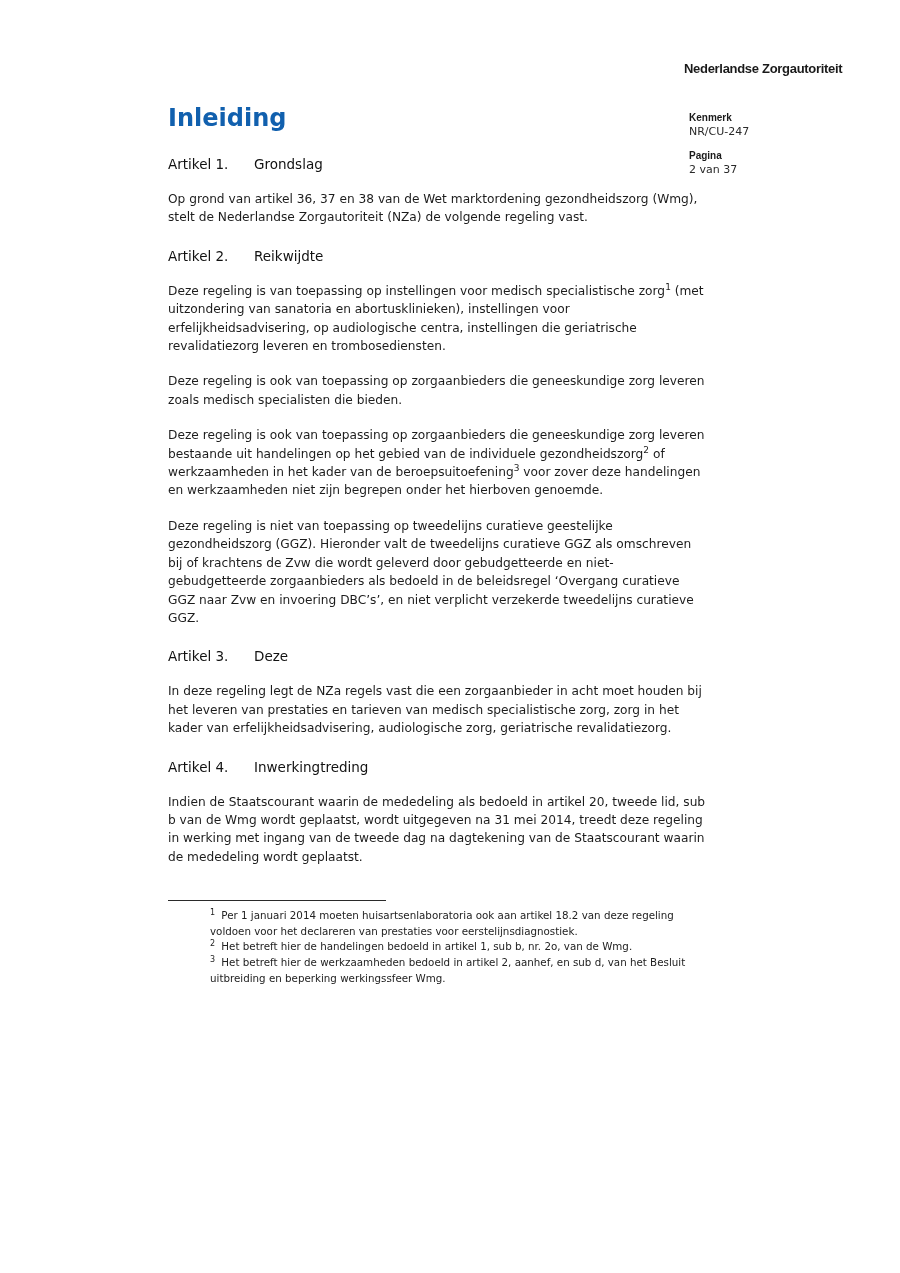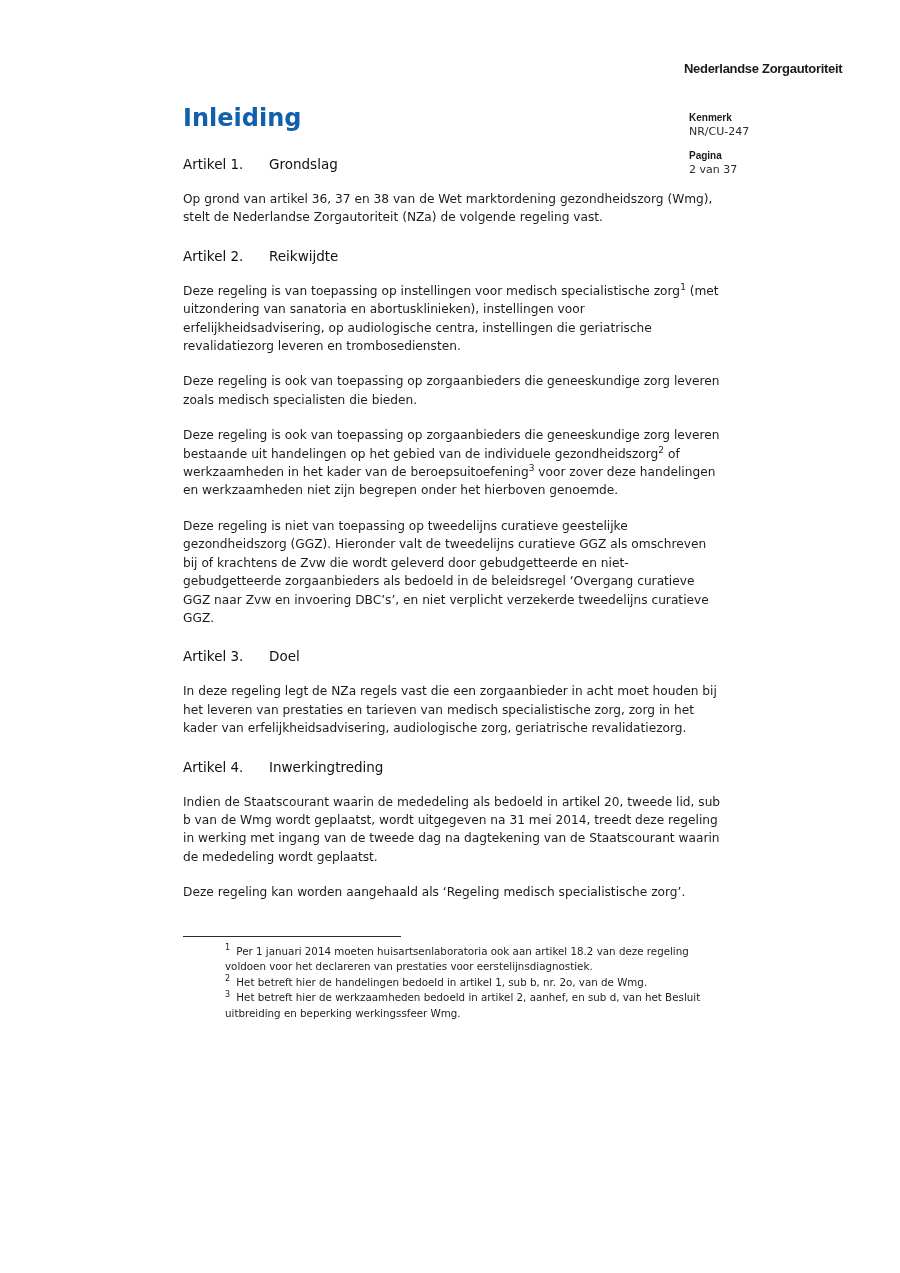--- a/index.html
+++ b/index.html
@@ -47,21 +47,21 @@
     margin-bottom: 2px;
   }
   .meta-value {
     font-size: 11px;
     color: #2a2a2a;
     margin-bottom: 12px;
   }
   
   .content {
     position: absolute;
-    left: 183px;
+    left: 168px;
     top: 104px;
     width: 540px;
   }
   .doc-title {
     font-size: 24px;
     font-weight: bold;
     color: var(--accent, #1160ae);
     margin: 0 0 24px 0;
     line-height: 28px;
   }
@@ -133,31 +133,30 @@
       <span class="art-num">Artikel 2.</span><span class="art-title">Reikwijdte</span>
     </h2>
   <p class="body-par">Deze regeling is van toepassing op instellingen voor medisch specialistische zorg<sup>1</sup> (met uitzondering van sanatoria en abortusklinieken), instellingen voor erfelijkheidsadvisering, op audiologische centra, instellingen die geriatrische revalidatiezorg leveren en trombosediensten.</p>
           <p class="body-par">Deze regeling is ook van toepassing op zorgaanbieders die geneeskundige zorg leveren zoals medisch specialisten die bieden.</p>
           <p class="body-par">Deze regeling is ook van toepassing op zorgaanbieders die geneeskundige zorg leveren bestaande uit handelingen op het gebied van de individuele gezondheidszorg<sup>2</sup> of werkzaamheden in het kader van de beroepsuitoefening<sup>3</sup> voor zover deze handelingen en werkzaamheden niet zijn begrepen onder het hierboven genoemde.</p>
           <p class="body-par">Deze regeling is niet van toepassing op tweedelijns curatieve geestelijke gezondheidszorg (GGZ). Hieronder valt de tweedelijns curatieve GGZ als omschreven bij of krachtens de Zvw die wordt geleverd door gebudgetteerde en niet-gebudgetteerde zorgaanbieders als bedoeld in de beleidsregel ‘Overgang curatieve GGZ naar Zvw en invoering DBC’s’, en niet verplicht verzekerde tweedelijns curatieve GGZ.</p>
         </section>
 
   <section class="article">
     <h2 class="art-heading">
-      <span class="art-num">Artikel 3.</span><span class="art-title">Doel</span>
+      <span class="art-num">Artikel 3.</span><span class="art-title">Deze</span>
     </h2>
   <p class="body-par">In deze regeling legt de NZa regels vast die een zorgaanbieder in acht moet houden bij het leveren van prestaties en tarieven van medisch specialistische zorg, zorg in het kader van erfelijkheidsadvisering, audiologische zorg, geriatrische revalidatiezorg.</p>
         </section>
 
   <section class="article">
     <h2 class="art-heading">
       <span class="art-num">Artikel 4.</span><span class="art-title">Inwerkingtreding</span>
     </h2>
           <p class="body-par">Indien de Staatscourant waarin de mededeling als bedoeld in artikel 20, tweede lid, sub b van de Wmg wordt geplaatst, wordt uitgegeven na 31 mei 2014, treedt deze regeling in werking met ingang van de tweede dag na dagtekening van de Staatscourant waarin de mededeling wordt geplaatst.</p>
-          <p class="body-par">Deze regeling kan worden aangehaald als ‘Regeling medisch specialistische zorg’.</p>
         </section>
 </div>
 
     <div class="footnote-sep"></div>
     <div id="footnotes">
   <div class="footnote">
     <sup class="fn-num">1</sup><span class="fn-text"> Per 1 januari 2014 moeten huisartsenlaboratoria ook aan artikel 18.2 van deze regeling voldoen voor het declareren van prestaties voor eerstelijnsdiagnostiek.</span>
   </div>
 
   <div class="footnote">

